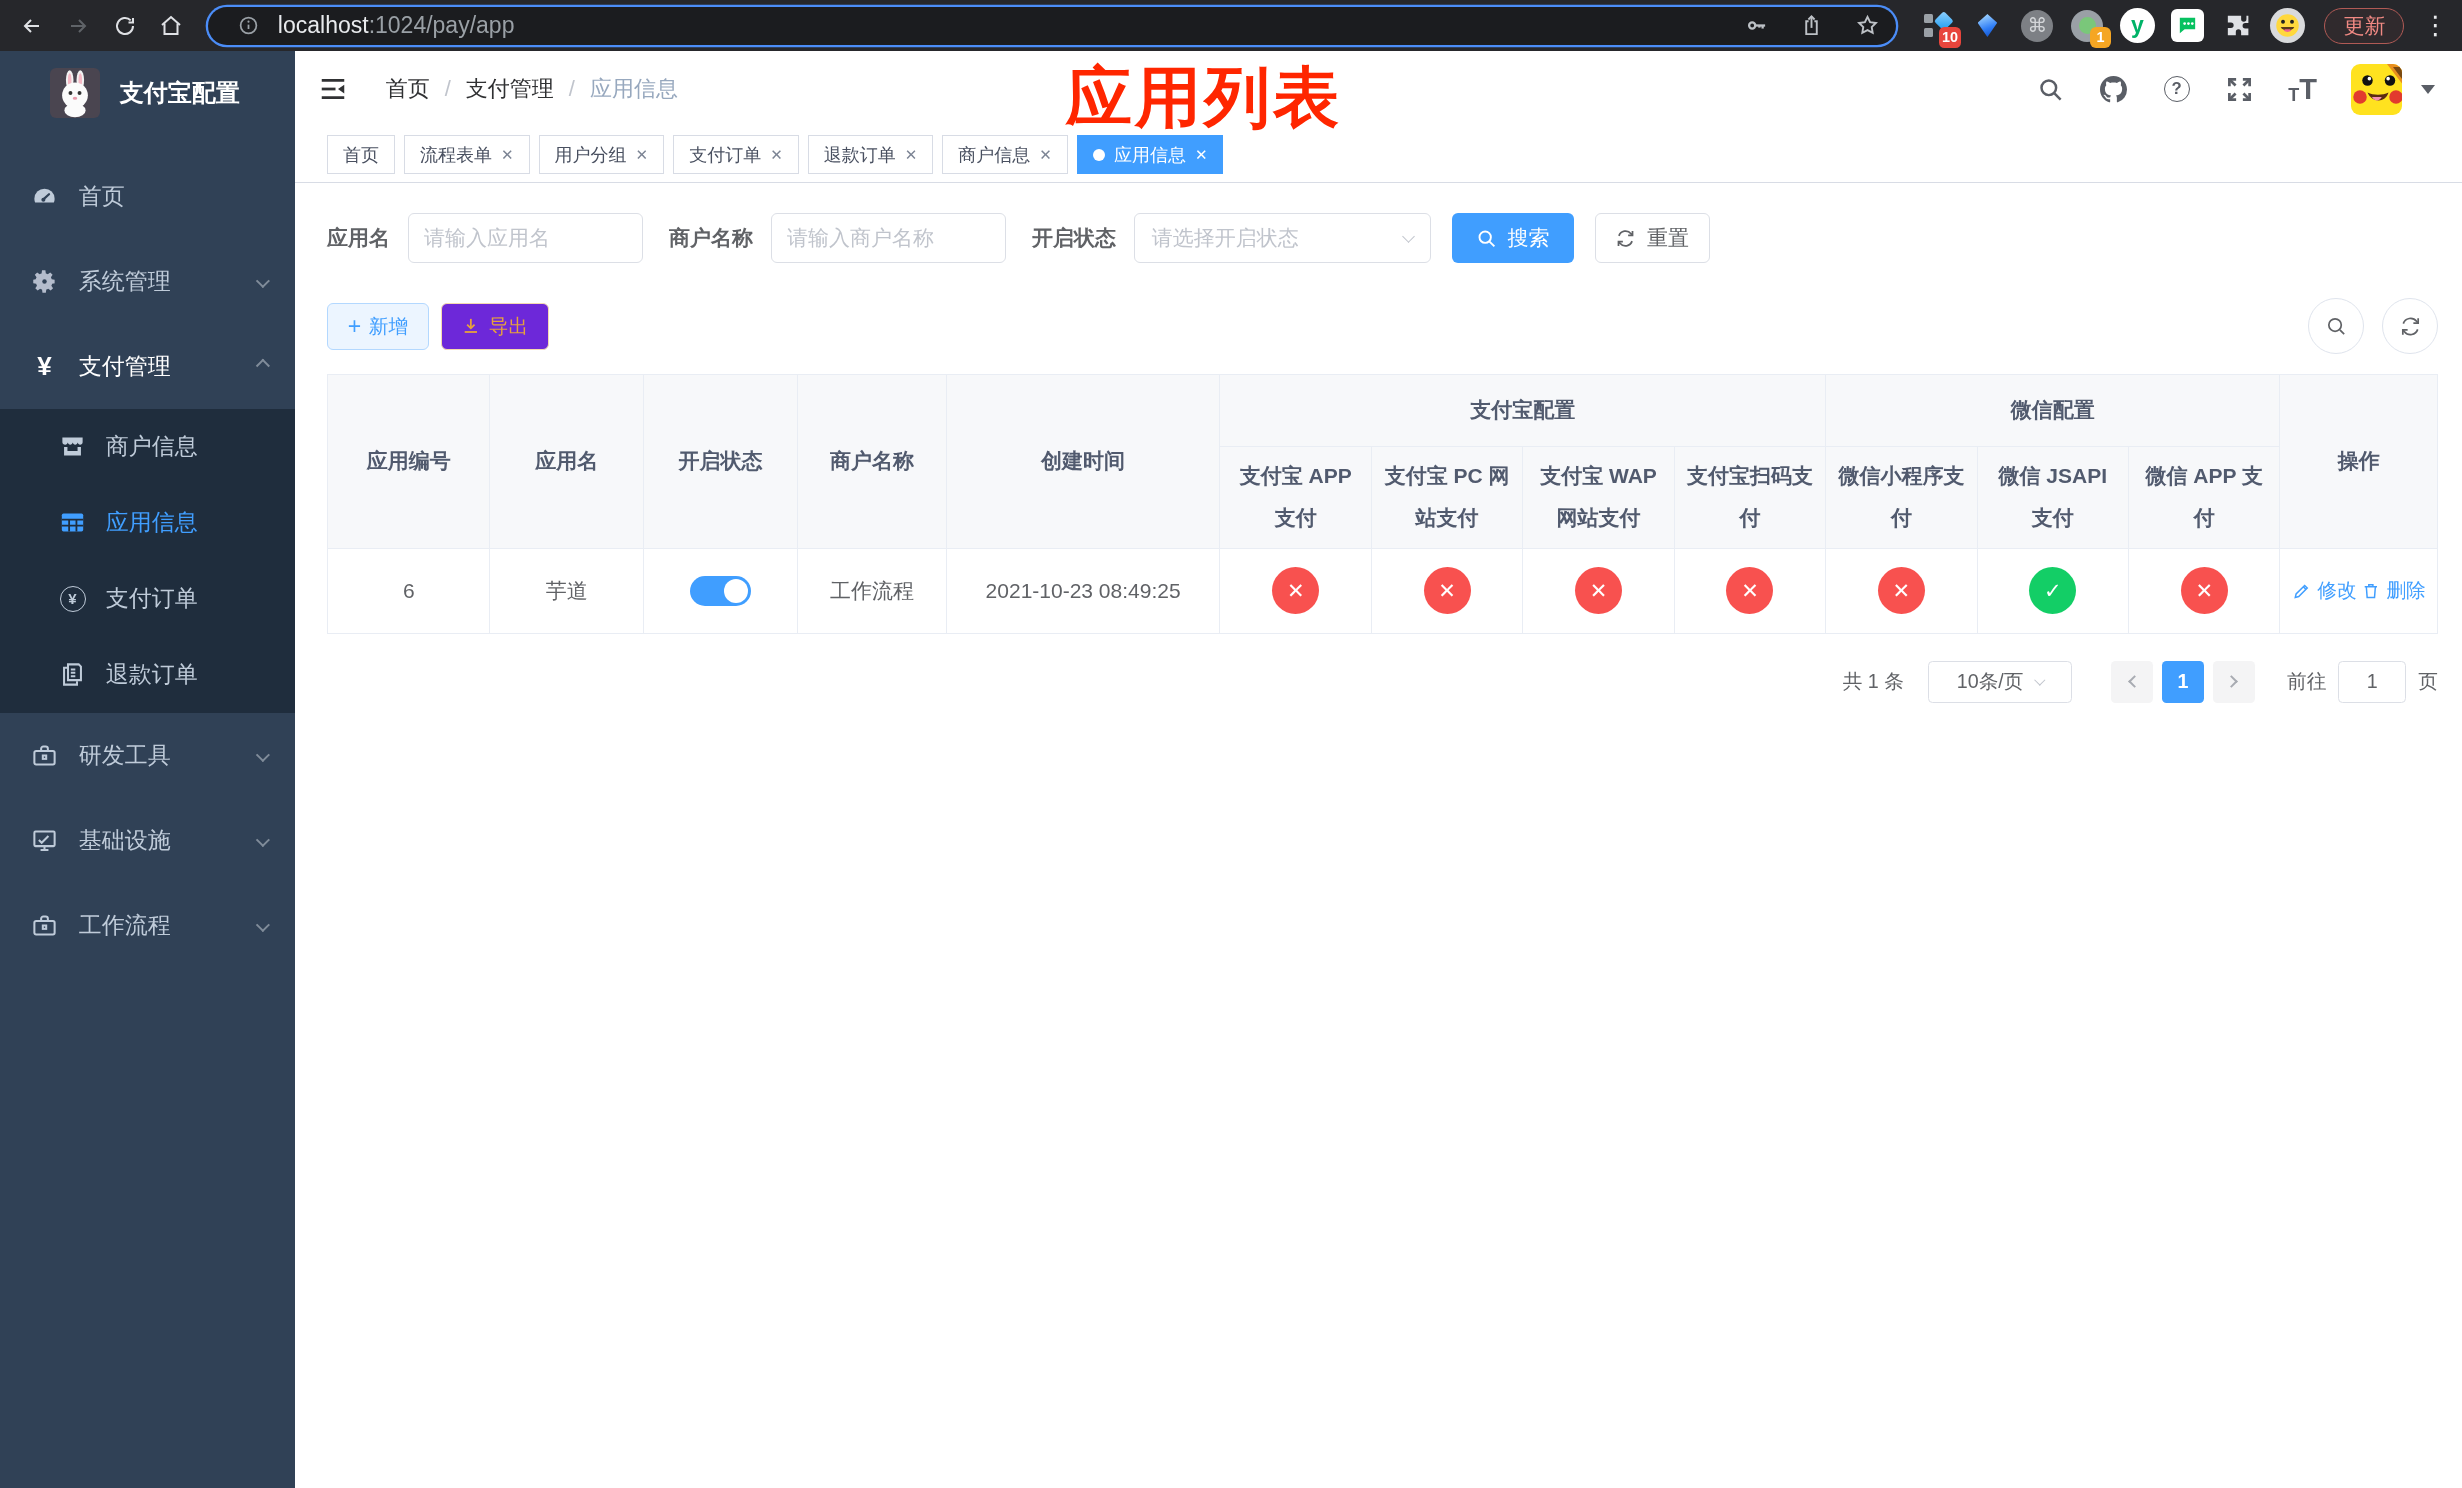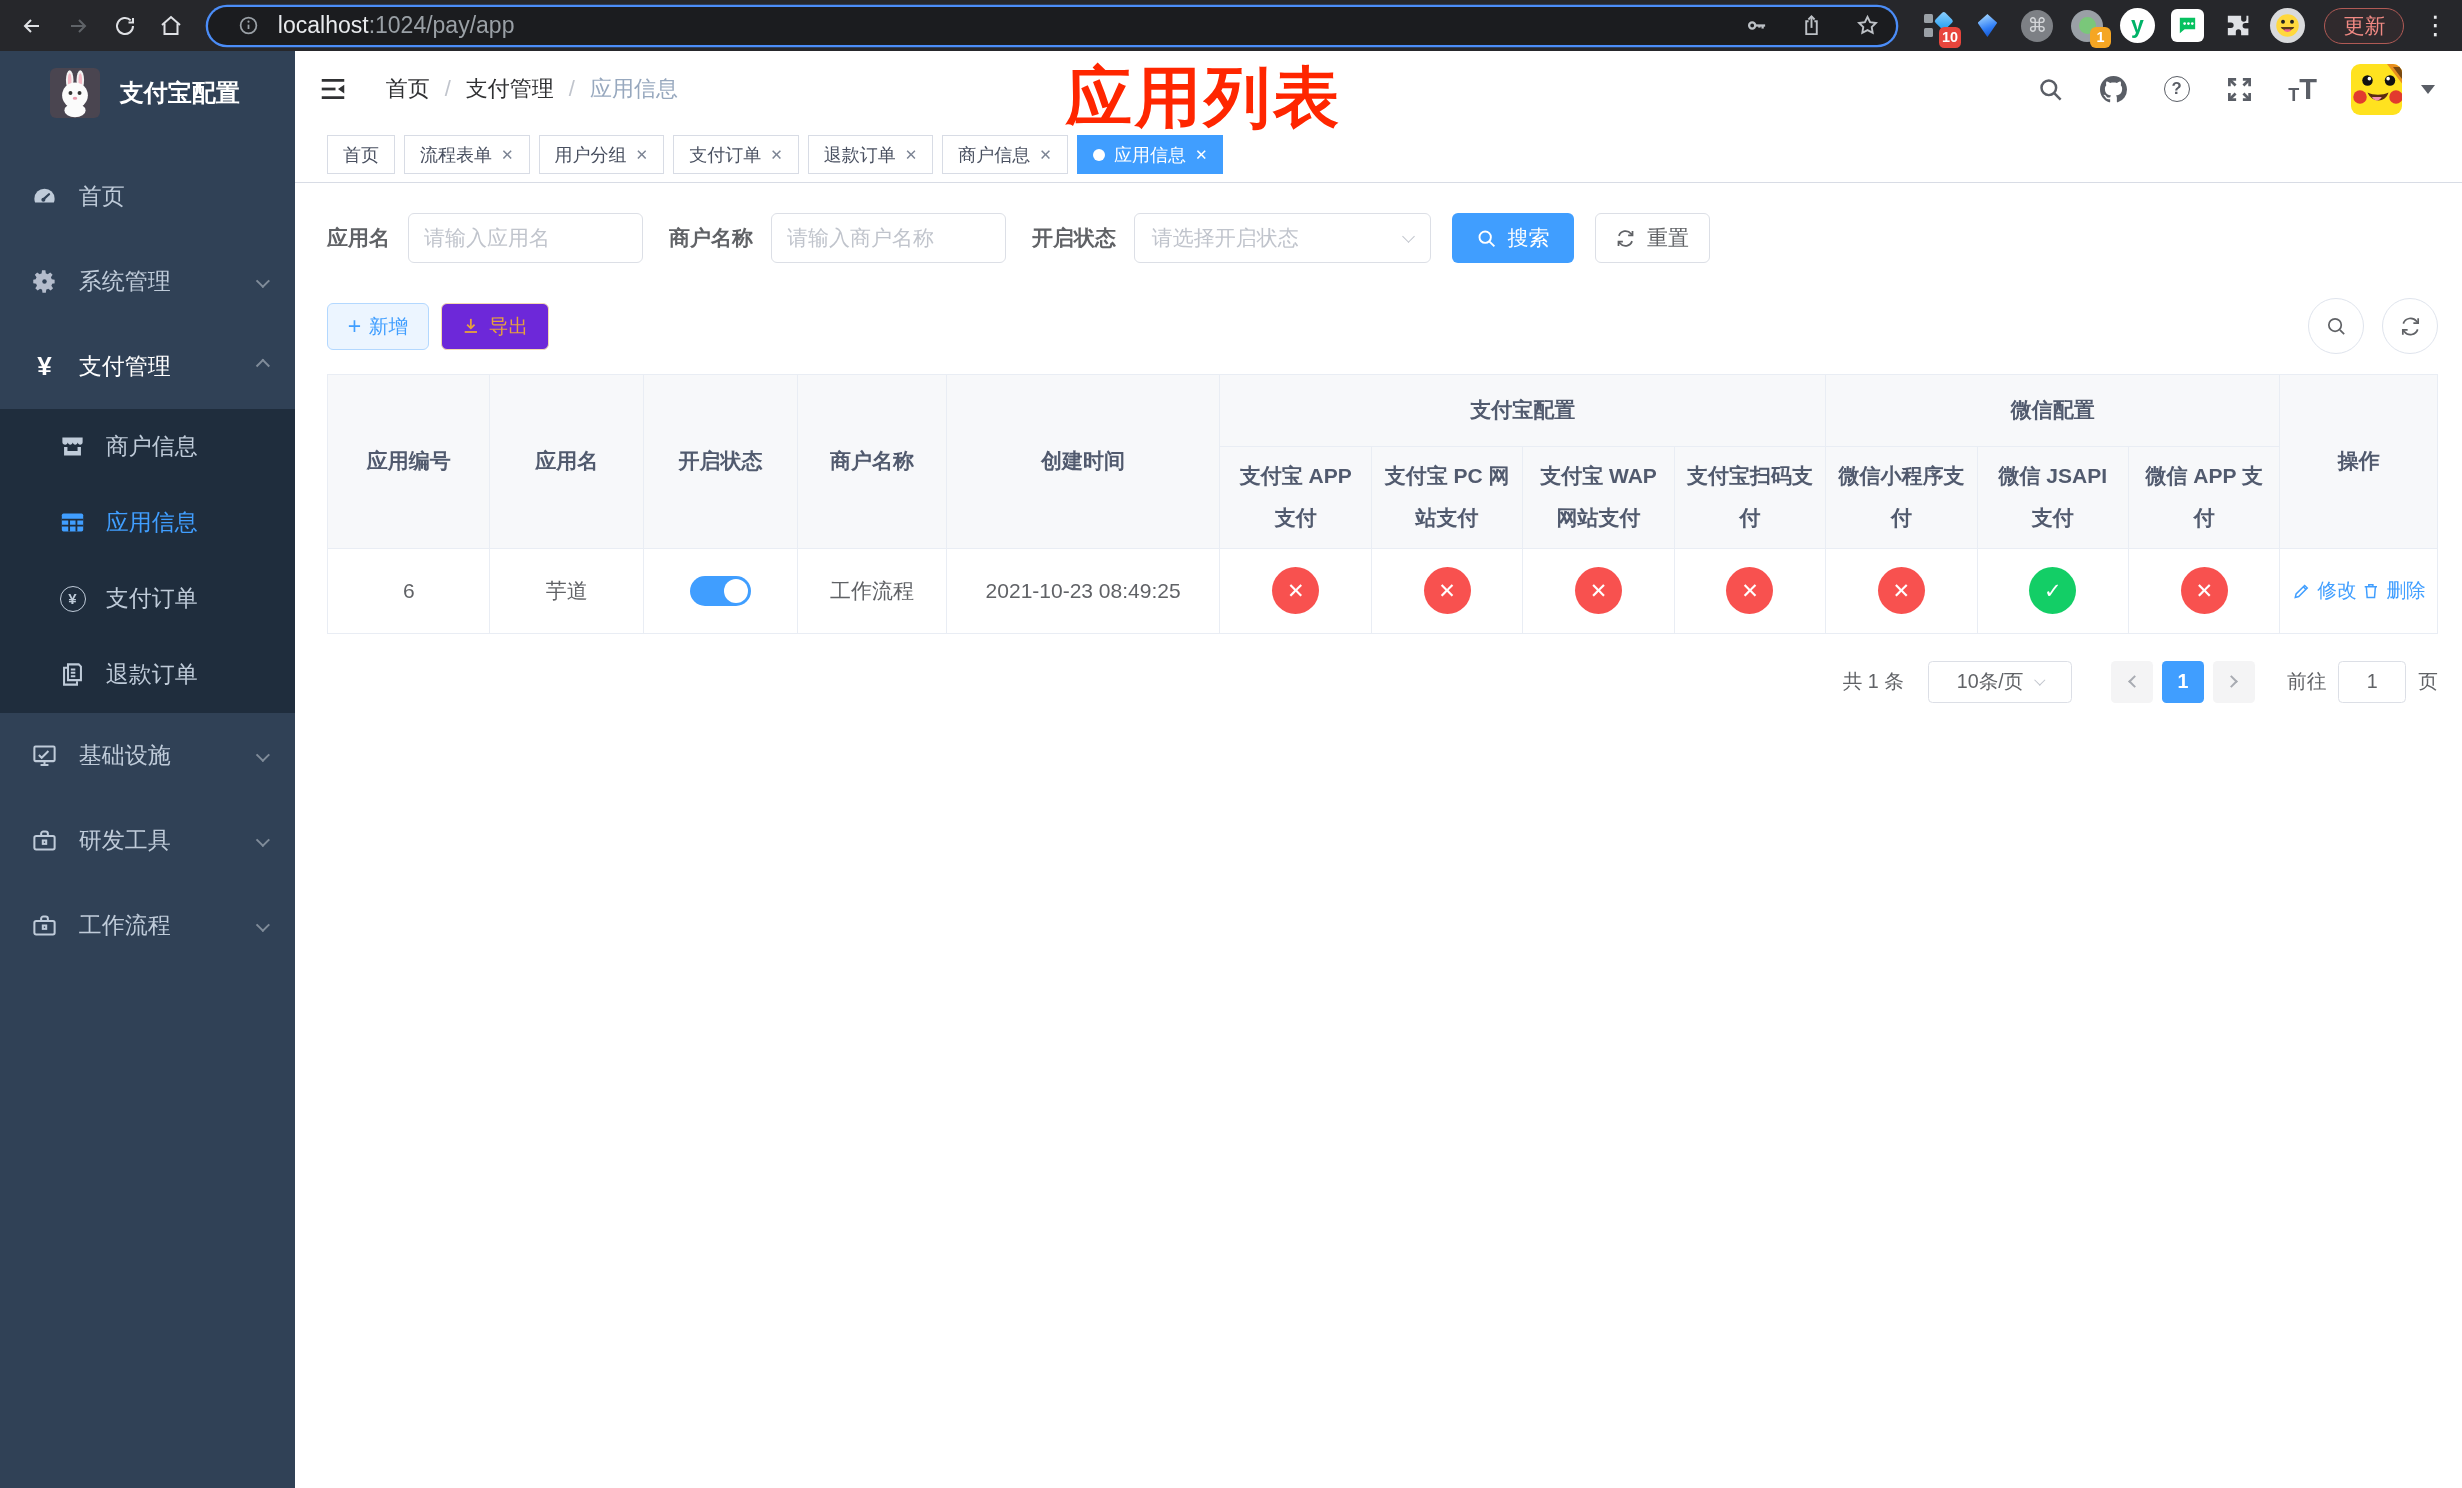--- a/index.html
+++ b/index.html
@@ -392,37 +392,37 @@
                   <path d="M10.5 7.5h4M10.5 10.5h4M10.5 13.5h4"></path>
                 </svg>
             </span>
             <span class="lbl">退款订单</span>
           </div>
         </div>
 
         <div class="mi">
           <span class="mi-icon">
             <svg viewBox="0 0 24 24" fill="none" stroke="#bfcbd9" stroke-width="1.8">
+                <rect x="3" y="8" width="18" height="12" rx="1.5"></rect>
+                <path d="M9 8V6a2 2 0 0 1 2-2h2a2 2 0 0 1 2 2v2"></path>
+                <rect x="10.5" y="12" width="3" height="3"></rect>
+              </svg>
+          </span>
+          <span class="lbl">研发工具</span>
+          <span class="chev down"></span>
+        </div>
+        <div class="mi">
+          <span class="mi-icon">
+            <svg viewBox="0 0 24 24" fill="none" stroke="#bfcbd9" stroke-width="1.8">
                 <rect x="3" y="4" width="18" height="13" rx="1"></rect>
                 <path d="M7 11.5l2.5 2.5 6-6"></path>
                 <path d="M12 17v3M8.5 20.5h7"></path>
               </svg>
           </span>
           <span class="lbl">基础设施</span>
-          <span class="chev down"></span>
-        </div>
-        <div class="mi">
-          <span class="mi-icon">
-            <svg viewBox="0 0 24 24" fill="none" stroke="#bfcbd9" stroke-width="1.8">
-                <rect x="3" y="8" width="18" height="12" rx="1.5"></rect>
-                <path d="M9 8V6a2 2 0 0 1 2-2h2a2 2 0 0 1 2 2v2"></path>
-                <rect x="10.5" y="12" width="3" height="3"></rect>
-              </svg>
-          </span>
-          <span class="lbl">研发工具</span>
           <span class="chev down"></span>
         </div>
         <div class="mi">
           <span class="mi-icon">
             <svg viewBox="0 0 24 24" fill="none" stroke="#bfcbd9" stroke-width="1.8">
                 <rect x="3" y="8" width="18" height="12" rx="1.5"></rect>
                 <path d="M9 8V6a2 2 0 0 1 2-2h2a2 2 0 0 1 2 2v2"></path>
                 <rect x="10.5" y="12" width="3" height="3"></rect>
               </svg>
           </span>

